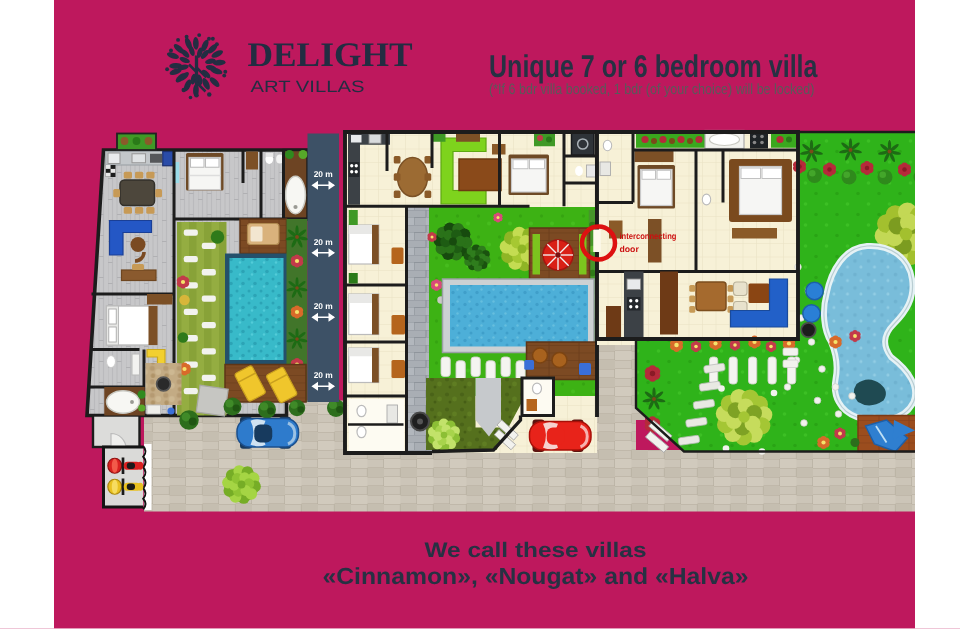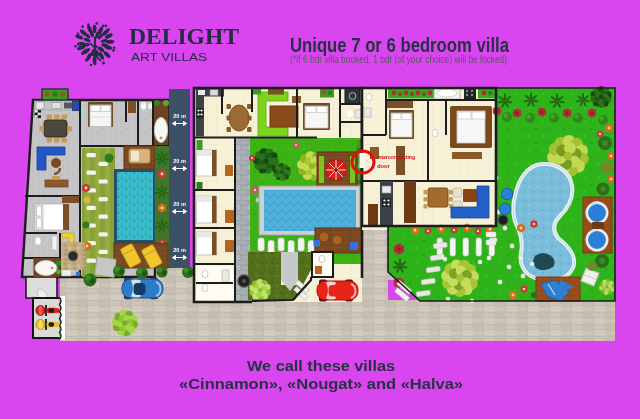--- a/index.html
+++ b/index.html
@@ -1,14 +1,14 @@
 <!DOCTYPE html>
 <html><head><meta charset="utf-8"><style>
 html,body{margin:0;padding:0;background:#fff;}
-#page{position:relative;width:640px;height:419px;background:#d946ef;overflow:hidden;}
+#page{position:relative;width:574px;height:419px;background:#be185d;overflow:hidden;margin-left:36px;}
 </style></head><body>
 <div id="page">
 <svg width="640" height="419" viewBox="0 0 640 419">
 <defs>
 <pattern id="pav" width="22" height="12" patternUnits="userSpaceOnUse">
  <rect width="22" height="12" fill="#ccc5b8"></rect>
  <path d="M0,0 H22 M0,6 H22 M0,12 H22" stroke="#b4ac9d" stroke-width="0.8"></path>
  <path d="M11,0 V6 M0,6 V12 M22,6 V12" stroke="#b4ac9d" stroke-width="0.8"></path>
  <rect x="11" y="0" width="11" height="6" fill="#c5beb0"></rect>
  <rect x="0" y="6" width="11" height="6" fill="#d1cabd"></rect>

